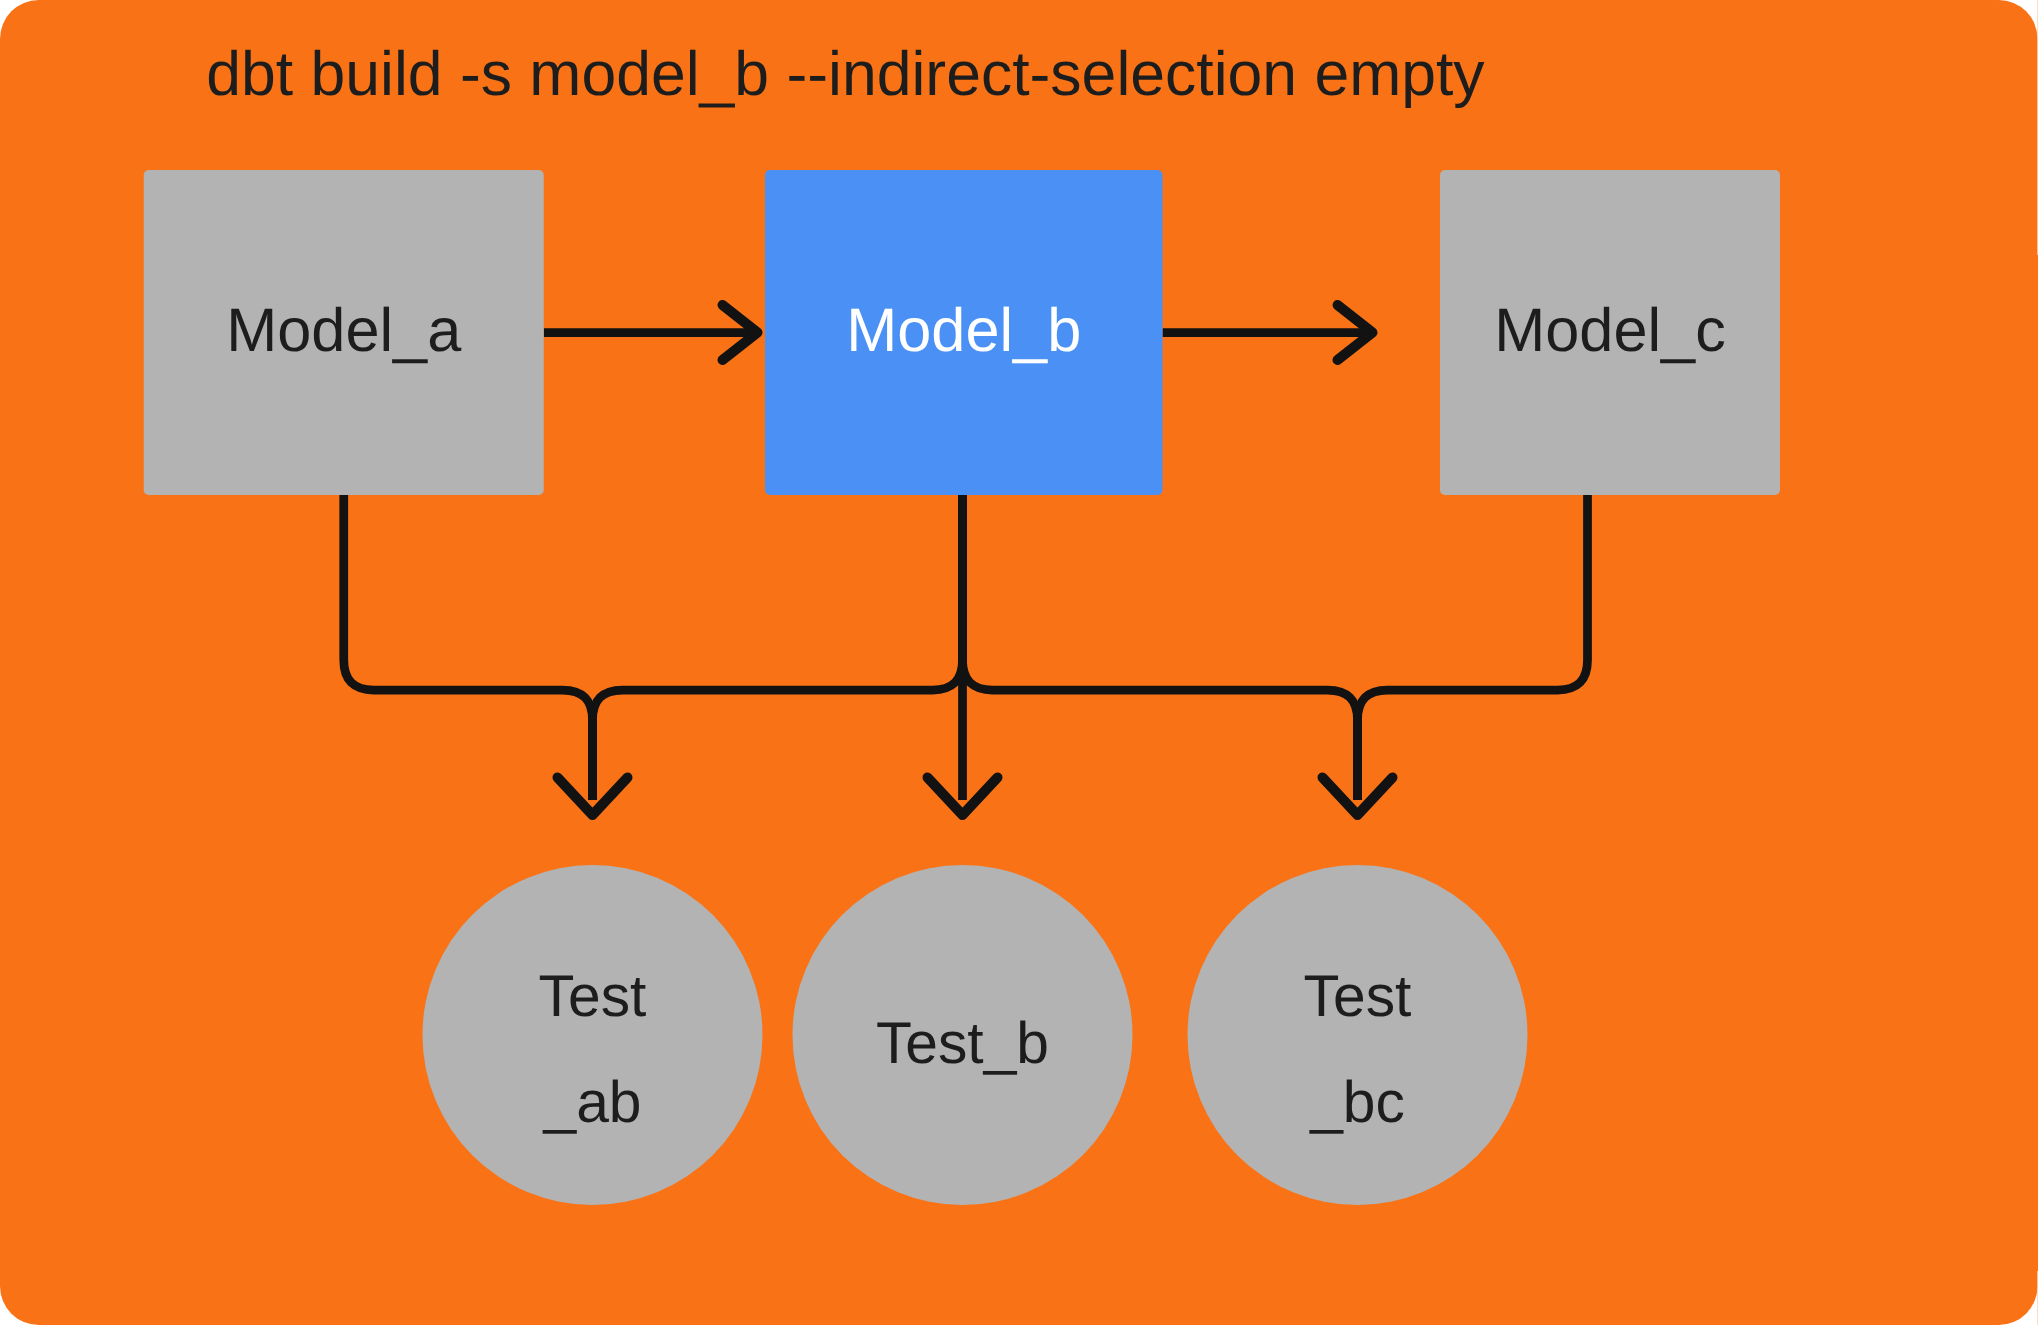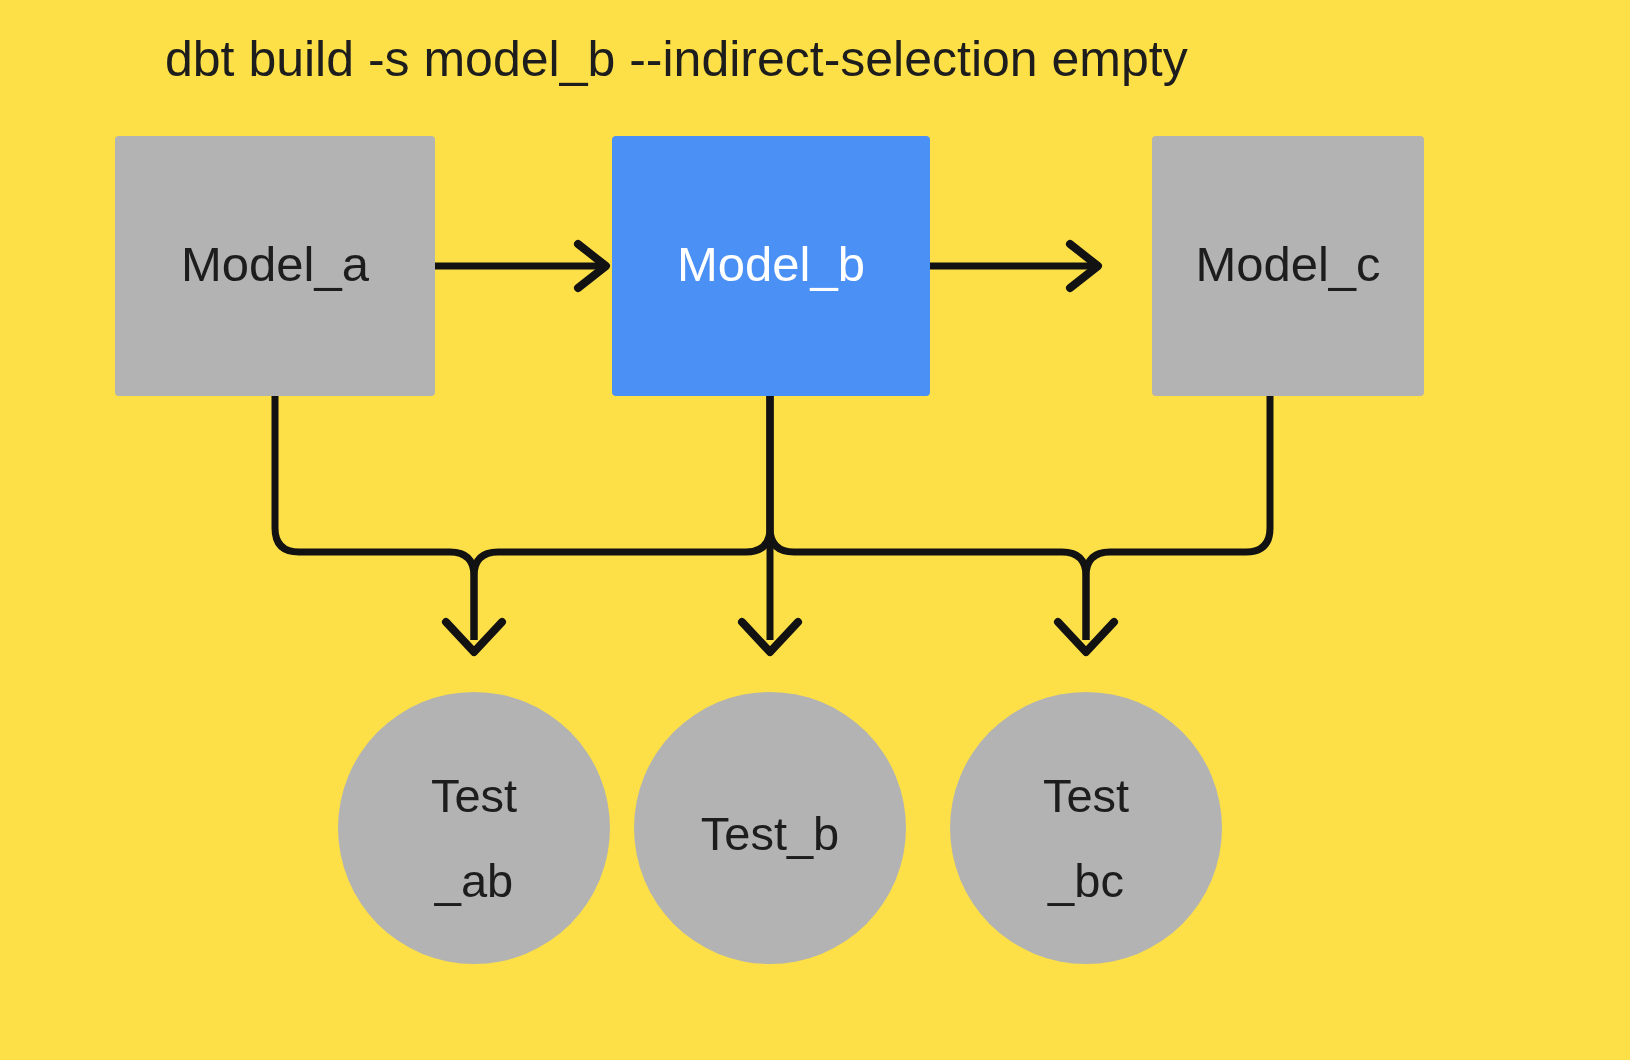--- a/index.html
+++ b/index.html
@@ -66,21 +66,21 @@
     fill: none;
     stroke: #121212;
     stroke-width: 8;
     stroke-linecap: round;
     stroke-linejoin: round;
   }
 </style>
 </head>
 <body>
 
-<div id="canvas" style="background: #fde047;">
+<div id="canvas" style="background: #f97316; border-radius: 31px;">
   <svg id="diagram-svg" viewBox="0 0 1630 1060">
 
     <text class="diagram-title" x="165" y="63" fill="#1d1d1d">dbt build -s model_b --indirect-selection empty</text>
 
     <g>
       <line class="edge-path" x1="435" y1="266" x2="600" y2="266" stroke="#121212"></line>
       <polyline class="arrow-head" points="578,244 606,266 578,288" stroke="#121212"></polyline>
     </g>
 
     <g>

